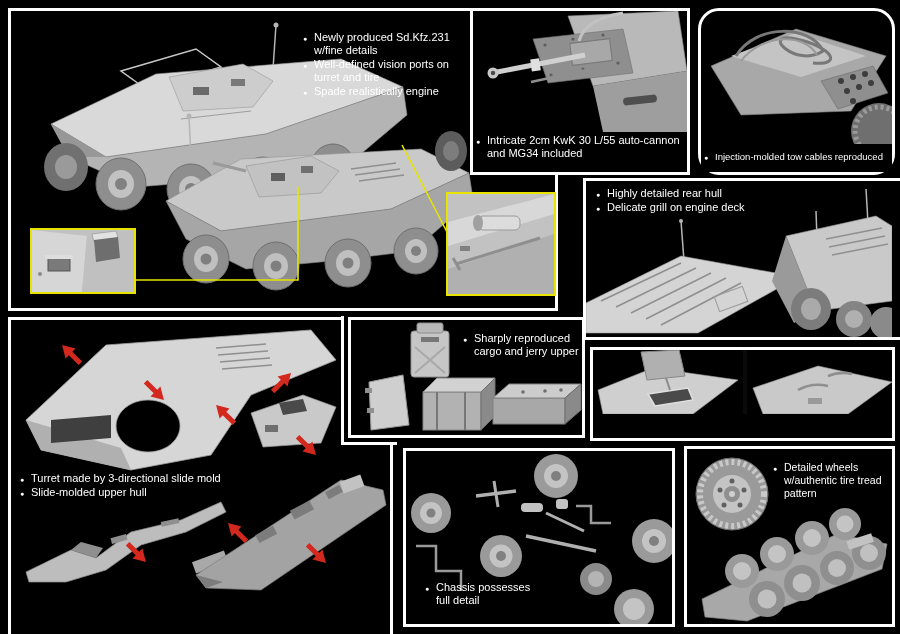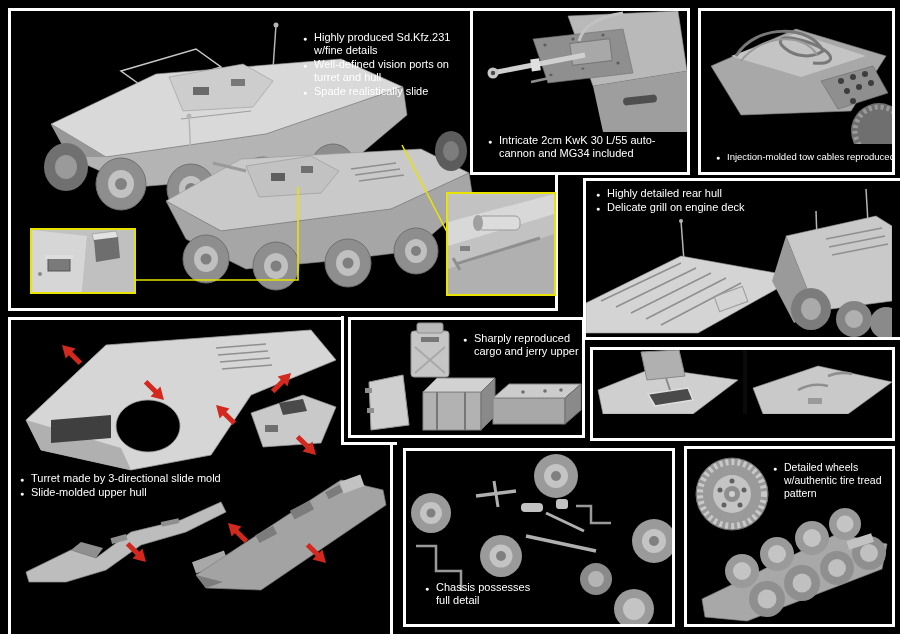--- a/index.html
+++ b/index.html
@@ -6,21 +6,21 @@
   .page{position:relative;width:900px;height:634px;background:#000;overflow:hidden;
         font-family:"Liberation Sans",sans-serif;}
   .panel{position:absolute;background:#000;border:3px solid #fff;box-sizing:border-box;}
   .rel{position:relative;width:100%;height:100%;}
   .abs{position:absolute;}
   .txt{color:#fff;font-size:11px;line-height:13px;}
   .bullet{position:relative;padding-left:11px;margin-bottom:1px;}
   .bullet:before{content:"\25CF";position:absolute;left:0;top:1px;font-size:7px;}
   .nowrap{white-space:nowrap;}
   .capbar{position:absolute;left:0;right:0;bottom:0;background:#000;color:#fff;
-          font-size:11px;line-height:13px;padding:2px 15px;box-sizing:border-box;}
+          font-size:11px;line-height:13px;padding:2px 3px;box-sizing:border-box;}
   .callout{position:absolute;border:2px solid #e8e400;box-sizing:border-box;background:#c2c2c2;overflow:hidden;}
   svg{display:block;}
 </style>
 </head>
 <body>
 
 <div class="page">
 
   <div class="panel" style="left:8px;top:8px;width:550px;height:303px;z-index:1;">
     <div class="rel">
@@ -95,23 +95,23 @@
           </g>
         </g>
 
         <g stroke="#e8e400" stroke-width="1.6" fill="none">
           <path d="M122,269 L287,269 L287,176"></path>
           <line x1="391" y1="134" x2="436" y2="221"></line>
         </g>
       </svg>
 
       <div class="abs txt" style="left:292px;top:20px;width:168px;">
-        <div class="bullet">Highly produced Sd.Kfz.231 w/fine details</div>
-        <div class="bullet">Well-defined vision ports on turret and hull</div>
-        <div class="bullet">Spade realistically slide</div>
+        <div class="bullet">Newly produced Sd.Kfz.231 w/fine details</div>
+        <div class="bullet">Well-defined vision ports on turret and tire</div>
+        <div class="bullet">Spade realistically engine</div>
       </div>
 
       <div class="callout" style="left:19px;top:217px;width:106px;height:66px;">
         <svg width="102" height="62" viewBox="0 0 102 62">
           <polygon points="0,0 55,6 50,62 0,62" fill="#d6d6d6"></polygon>
           <polygon points="55,6 102,0 102,62 50,62" fill="#c0c0c0"></polygon>
           <polygon points="60,4 84,1 86,8 62,12" fill="#e2e2e2" stroke="#8d8d8d" stroke-width="0.6"></polygon>
           <polygon points="62,10 86,7 88,28 64,32" fill="#6e6e6e"></polygon>
           <rect x="16" y="28" width="22" height="13" fill="#7a7a7a" stroke="#555555"></rect>
           <rect x="13" y="25" width="28" height="4" fill="#dedede"></rect>
@@ -156,21 +156,21 @@
         <circle cx="20" cy="62" r="5.5" fill="#c9c9c9"></circle>
           <circle cx="20" cy="62" r="2.2" fill="#4a4a4a"></circle>
         <line x1="118" y1="58" x2="58" y2="71" stroke="#8f8f8f" stroke-width="2.5"></line>
       </svg>
       <div class="capbar" style="height:40px;">
         <div class="bullet">Intricate 2cm KwK 30 L/55 auto-cannon and MG34 included</div>
       </div>
     </div>
   </div>
 
-  <div class="panel" style="left:698px;top:8px;width:197px;height:167px;z-index:2;">
+  <div class="panel" style="left:698px;top:8px;width:197px;height:167px;z-index:2;border-radius:21px;">
     <div class="rel">
       <svg width="191" height="133" viewBox="0 0 191 133">
         <polygon points="10,55 95,18 185,45 150,100 40,104" fill="#a8a8a8" stroke="#828282" stroke-width="0.6"></polygon>
         <polygon points="30,45 95,22 165,45 100,66" fill="#c4c4c4"></polygon>
         <path d="M35,45 C55,12 110,14 122,40 C95,58 58,20 95,28 C132,36 142,55 112,52" stroke="#787878" stroke-width="3" fill="none"></path>
         <path d="M40,50 C62,22 104,22 116,44" stroke="#9a9a9a" stroke-width="2" fill="none"></path>
         <polygon points="120,70 172,55 187,82 137,98" fill="#8f8f8f" stroke="#6a6a6a" stroke-width="0.6"></polygon>
         <g fill="#3d3d3d">
           <circle cx="140" cy="70" r="3"></circle>
             <circle cx="152" cy="66" r="3"></circle>

